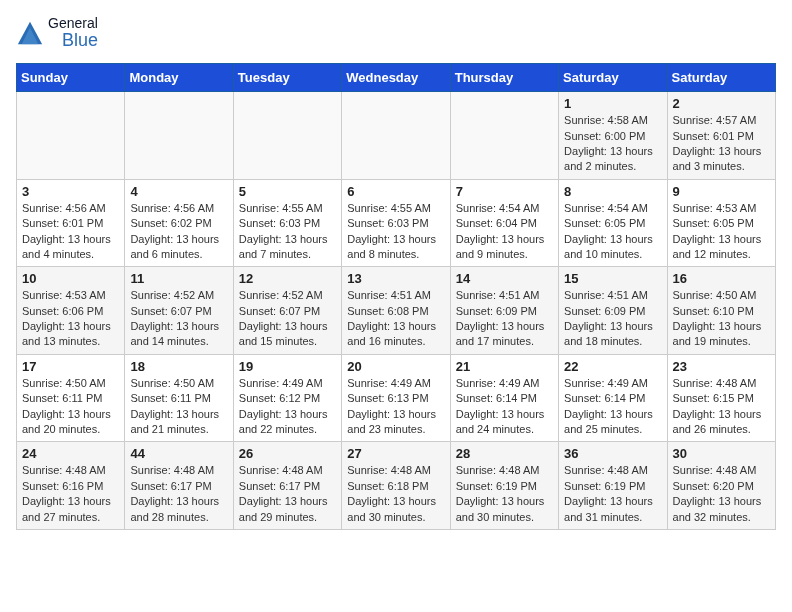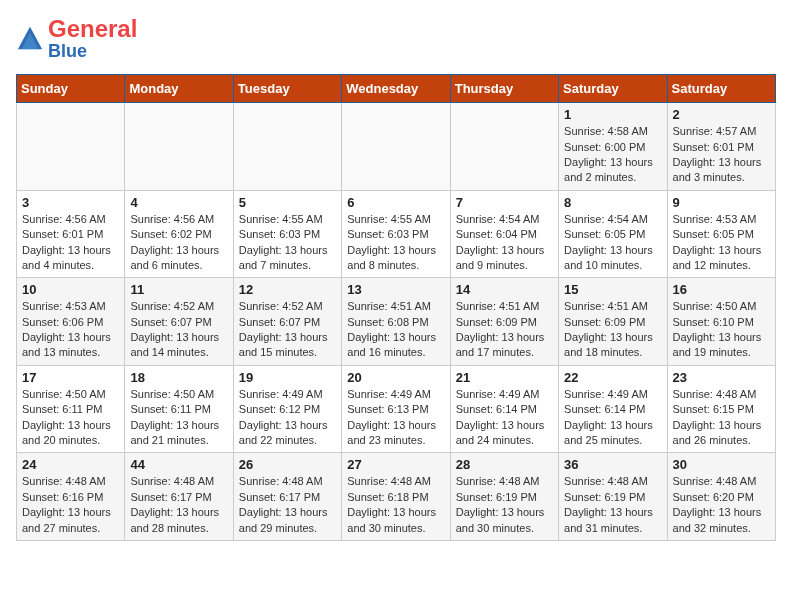--- a/index.html
+++ b/index.html
@@ -20,28 +20,29 @@
       display: flex;
       align-items: center;
       gap: 4px;
     }
     .logo-text {
       display: flex;
       flex-direction: column;
       line-height: 1.1;
     }
     .logo-general {
-      font-size: 24px;
-      font-weight: bold;
-      color: #ef4444;
+      font-size: 14px;
+      font-weight: normal;
+      color: #0f172a;
     }
     .logo-blue {
       font-size: 18px;
-      font-weight: bold;
+      font-weight: normal;
       color: #2a6db5;
+      margin-left: 14px;
     }
     .logo-icon {
       width: 28px;
       height: 28px;
     }
     .title-section {
       text-align: right;
     }
     .month-title {
       font-size: 36px;
@@ -50,21 +51,21 @@
     }
     .location-title {
       font-size: 18px;
       color: #444;
     }
     table {
       width: 100%;
       border-collapse: collapse;
     }
     thead tr th {
-      background-color: #c2410c;
+      background-color: #1d4ed8;
       color: #fff;
       font-size: 13px;
       font-weight: bold;
       padding: 6px 4px;
       text-align: left;
       border: 1px solid #1a5da0;
     }
     tbody tr td {
       border: 1px solid #ccc;
       vertical-align: top;

